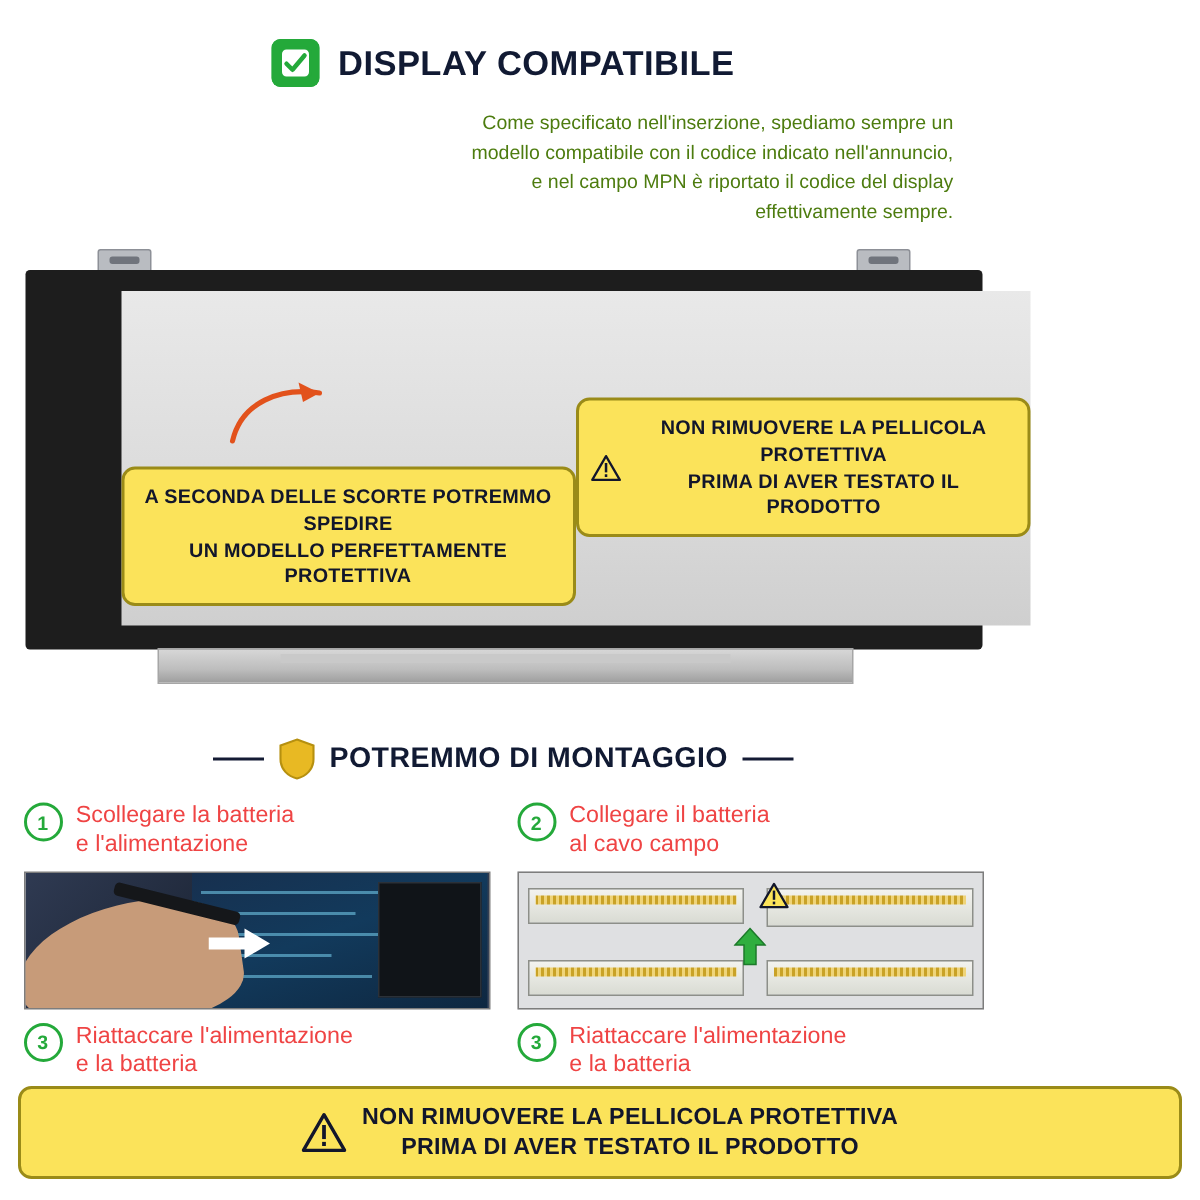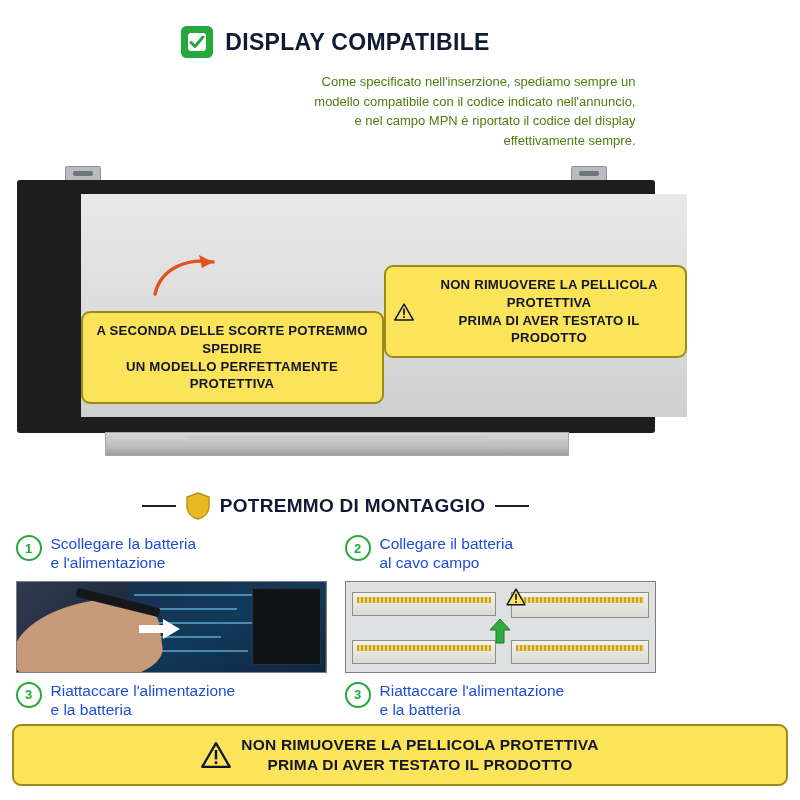--- a/index.html
+++ b/index.html
@@ -226,21 +226,21 @@
     font-weight: bold;
     font-size: 13px;
     display: flex;
     align-items: center;
     justify-content: center;
     margin-top: 1px;
   }
   .step-text {
     font-size: 15.5px;
     line-height: 1.25;
-    color: #1d4ed8;
+    color: #ef4444;
   }
   .photo {
     margin-top: 8px;
     width: 100%;
     height: 92px;
     border: 1px solid #7d7d7d;
     box-sizing: border-box;
     position: relative;
     overflow: hidden;
   }

